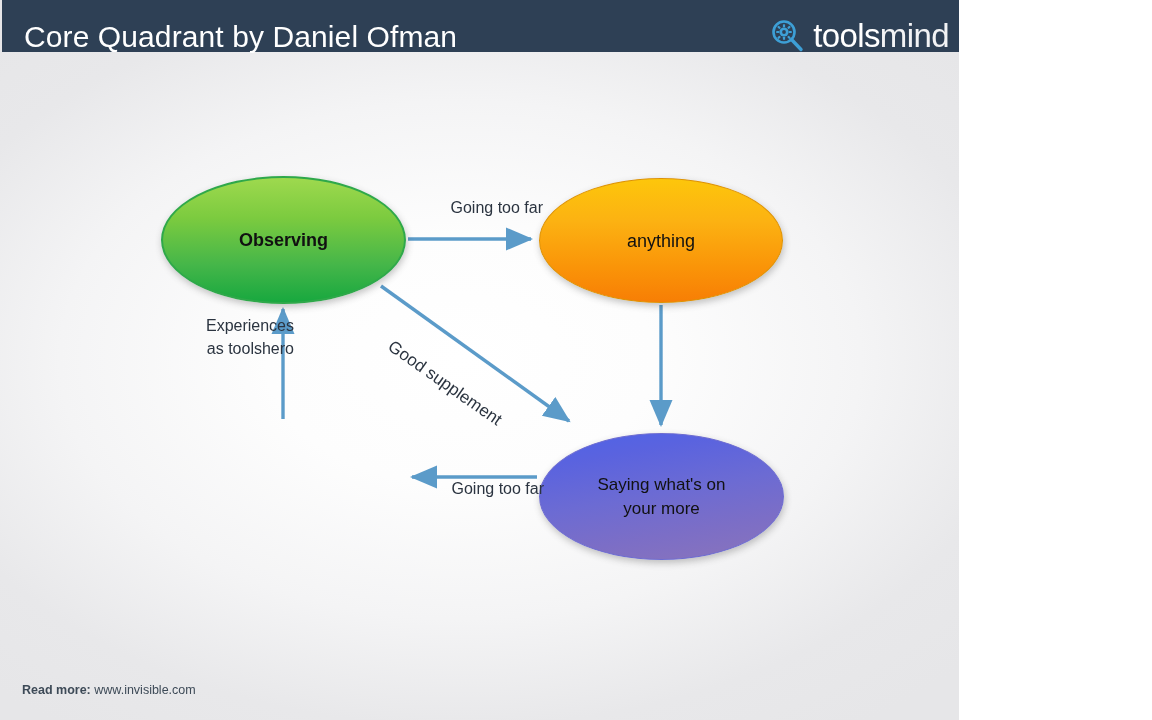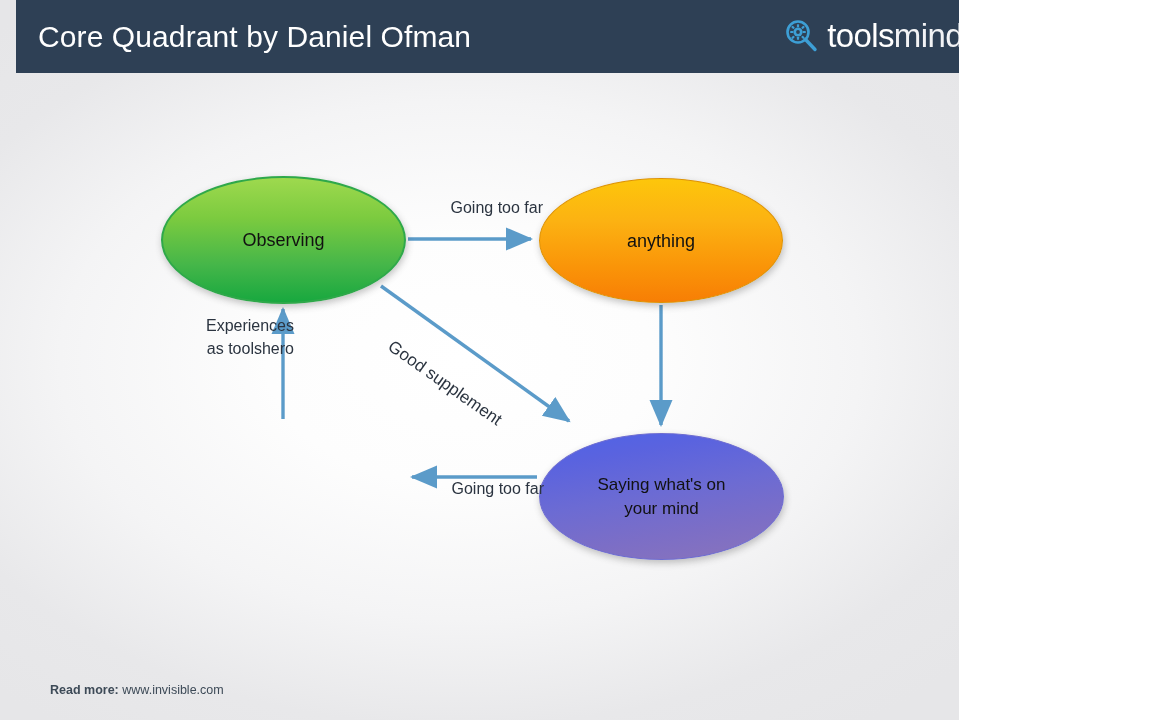--- a/index.html
+++ b/index.html
@@ -19,23 +19,23 @@
     width: 959px;
     height: 720px;
     background: radial-gradient(ellipse 72% 62% at 48% 50%,
                 #ffffff 0%, #fdfdfd 28%, #f4f4f5 58%, #e8e8ea 82%, #e6e6e8 100%);
     overflow: hidden;
   }
 
   
   #header {
     position: absolute;
-    left: 16px; top: 0;
+    left: 2px; top: 0;
     width: 959px;
-    height: 73px;
+    height: 52px;
     background: #2e4055;
   }
   #header-title {
     position: absolute;
     left: 22px;
     top: 19px;
     font-size: 30px;
     line-height: 36px;
     color: #ffffff;
     letter-spacing: 0.1px;
@@ -88,20 +88,21 @@
   .node span { display: block; padding: 0 16px; }
 
   #node-green {
     left: 161px; top: 103px;
     width: 245px; height: 128px;
     background: linear-gradient(180deg, #9ed94e 0%, #7ccb3f 32%, #45b649 70%, #18a83f 100%);
     border: 2px solid #2fa84a;
     box-shadow: 1px 3px 7px rgba(60,60,60,0.30);
     font-size: 18px;
     line-height: 22px;
+    font-weight: bold;
   }
   #node-orange {
     left: 539px; top: 105px;
     width: 244px; height: 125px;
     background: linear-gradient(180deg, #fdc60b 0%, #fcb212 34%, #fa9408 72%, #f77e05 100%);
     border: 1px solid #dd9206;
     box-shadow: 1px 3px 7px rgba(60,60,60,0.30);
     font-size: 18px;
     line-height: 22px;
   }
@@ -148,21 +149,21 @@
   
   #footer {
     position: absolute;
     left: 22px;
     bottom: 22px;
     font-size: 12.5px;
     line-height: 16px;
     color: #3d4a57;
     white-space: nowrap;
   }
-  #footer .lead { font-weight: bold; margin-left: 28px; }
+  #footer .lead { font-weight: bold; }
   #footer .url { font-weight: normal; }
 </style>
 </head>
 <body>
 
 <div id="slide">
 
   <div id="header">
     <div id="header-title">Core Quadrant by Daniel Ofman</div>
 
@@ -211,21 +212,21 @@
       <span>Observing</span>
     </div>
 
     <div class="node" id="node-orange">
       <span>anything</span>
     </div>
 
 
     <div class="node" id="node-purple">
       <span style="white-space:pre-line">Saying what's on
-your mind</span>
+your more</span>
     </div>
 
     <div class="edge-label" id="label-top">Going too far</div>
 
 
     <div class="edge-label" id="label-bottom">Going too far</div>
 
     <div class="edge-label" id="label-left">Experiences
 as toolshero</div>
 

